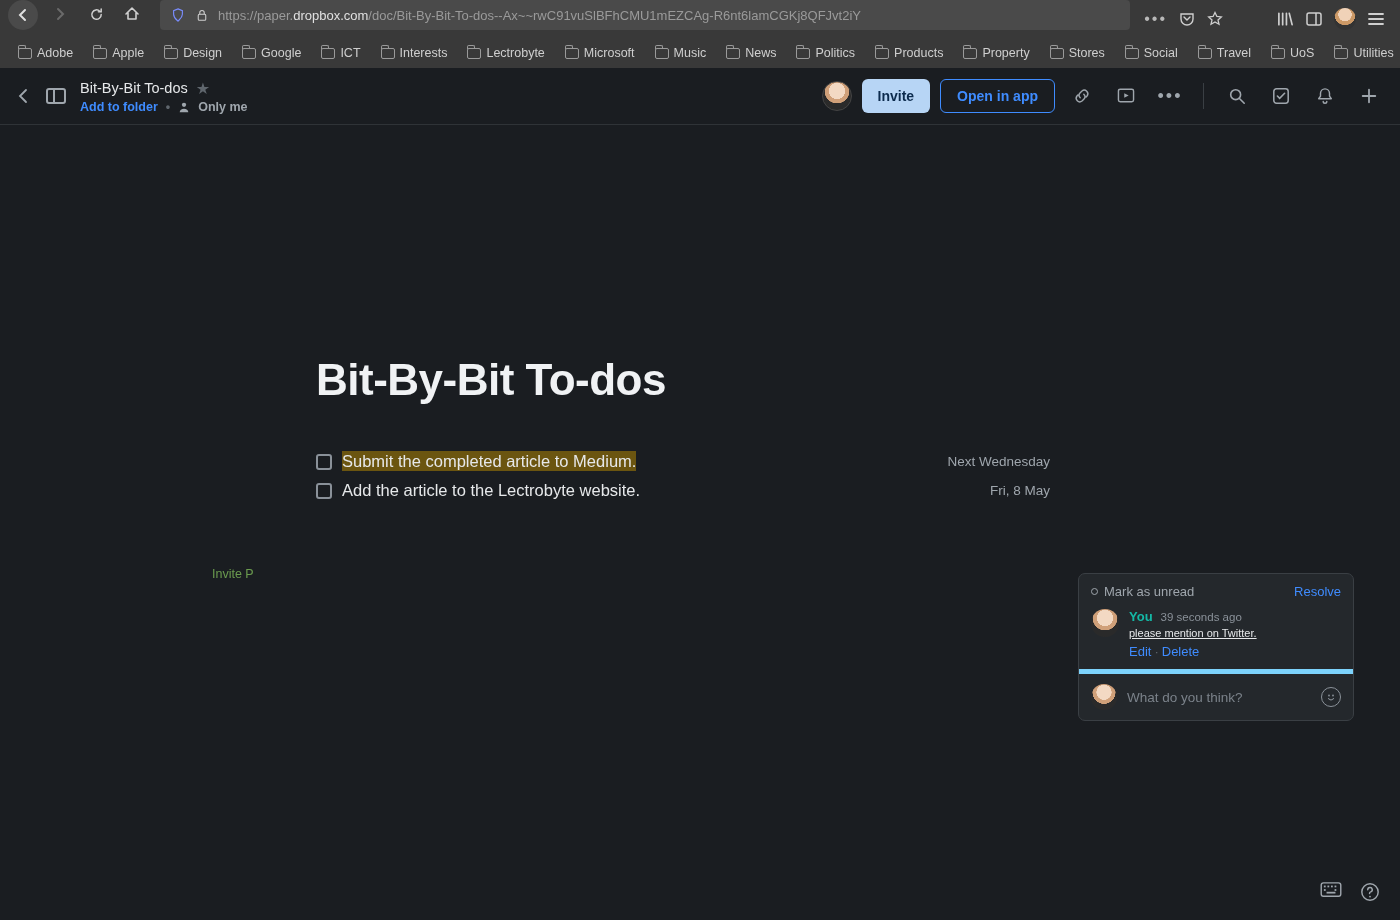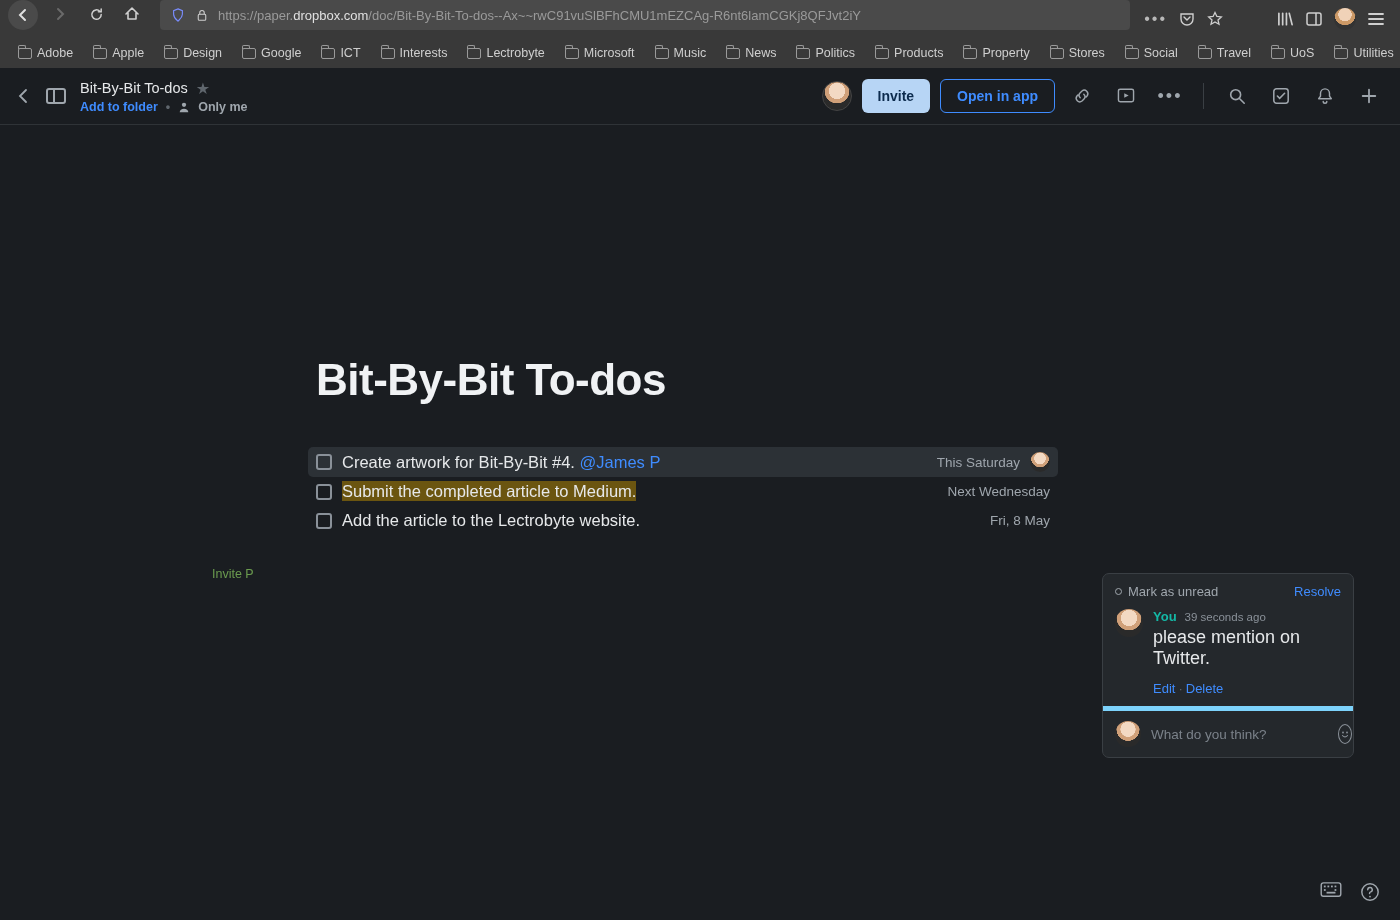--- a/index.html
+++ b/index.html
@@ -117,42 +117,42 @@
 .mention { color: #3f8cff; }
 .todo-right { display: flex; align-items: center; gap: 10px; }
 .due { font-size: 13.5px; color: #9fa6ad; }
 .avatar-tiny {
   width: 20px; height: 20px; border-radius: 50%;
   background: radial-gradient(circle at 50% 32%, #f3d9c3 34%, #d0a079 35% 52%, #2a2a2a 53%);
 }
 
 
 .comment-panel {
-  position: absolute; right: 46px; top: 448px; width: 252px;
+  position: absolute; right: 46px; top: 448px; width: 276px;
   background: #24282c; border: 1px solid #3a3f44; border-radius: 7px;
   font-size: 13px;
 }
 .comment-head {
   display: flex; align-items: center; justify-content: space-between; padding: 10px 12px 6px;
   color: #9fa6ad;
 }
 .mark-unread { display: flex; align-items: center; gap: 6px; cursor: pointer; }
 .unread-dot {
   width: 7px; height: 7px; border: 1.5px solid #9fa6ad; border-radius: 50%;
 }
 .resolve { color: #3f8cff; cursor: pointer; }
 .comment-body { display: flex; gap: 10px; padding: 4px 12px 10px; }
 .comment-avatar {
   width: 28px; height: 28px; border-radius: 50%; flex-shrink: 0;
   background: radial-gradient(circle at 50% 32%, #f3d9c3 34%, #d0a079 35% 52%, #2a2a2a 53%);
 }
 .comment-meta { display: flex; gap: 8px; align-items: baseline; margin-bottom: 3px; }
 .comment-author { font-weight: 600; color: #14b8a6; }
 .comment-time { font-size: 11.5px; color: #8a9199; }
-.comment-text { color: #e6e8ea; font-size: 18px; margin-bottom: 12px; }
+.comment-text { color: #e6e8ea; font-size: 11px; margin-bottom: 5px; text-decoration: underline; }
 .comment-actions { font-size: 13px; color: #3f8cff; }
 .comment-actions span { cursor: pointer; }
 .action-sep { color: #5f666d; padding: 0 3px; }
 .comment-input-row {
   display: flex; align-items: center; gap: 10px; padding: 10px 12px;
   border-top: 5px solid #7dd3fc;
 }
 .comment-input {
   flex: 1; background: transparent; border: none; color: #e6e8ea; font-size: 13.5px; outline: none;
 }
@@ -384,30 +384,20 @@
           <path d="M10 3v14M3 10h14" stroke="#9fa6ad" stroke-width="2" stroke-linecap="round"></path>
         </svg>
     </div>
   </div>
 </div>
 
 <div class="doc-area">
   <div class="doc-content">
     <h1 class="doc-h1">Bit-By-Bit To-dos</h1>
     <div id="todos">
-        <div class="todo-row selected">
-          <div class="todo-left">
-            <div class="checkbox"></div>
-            <span class="todo-text"><span>Create artwork for Bit-By-Bit #4. </span><span class="mention">@James P</span></span>
-          </div>
-          <div class="todo-right">
-            <span class="due">This Saturday</span>
-            <div class="avatar-tiny"></div>
-          </div>
-        </div>
         <div class="todo-row">
           <div class="todo-left">
             <div class="checkbox"></div>
             <span class="todo-text"><span class="highlight">Submit the completed article to Medium.</span></span>
           </div>
           <div class="todo-right">
             <span class="due">Next Wednesday</span>
           </div>
         </div>
         <div class="todo-row">

